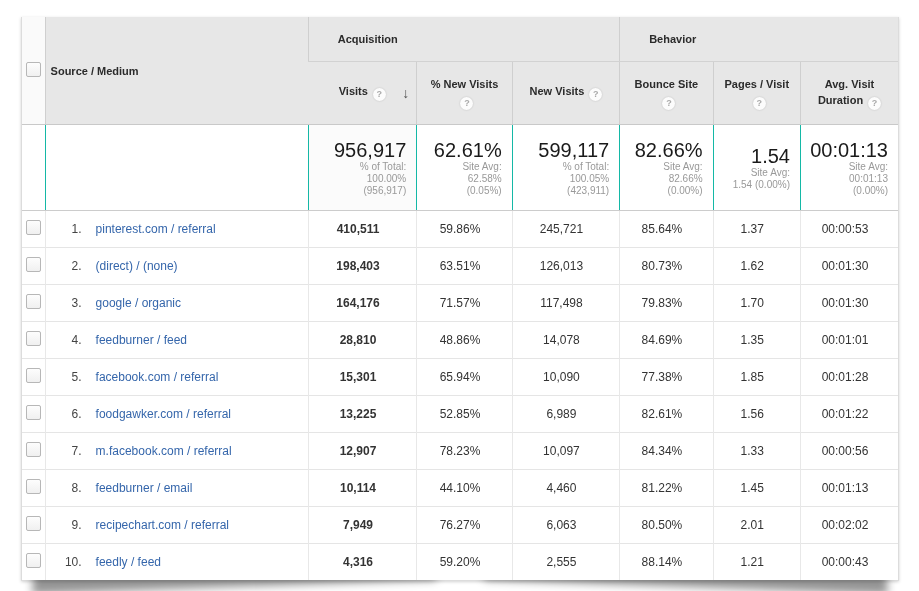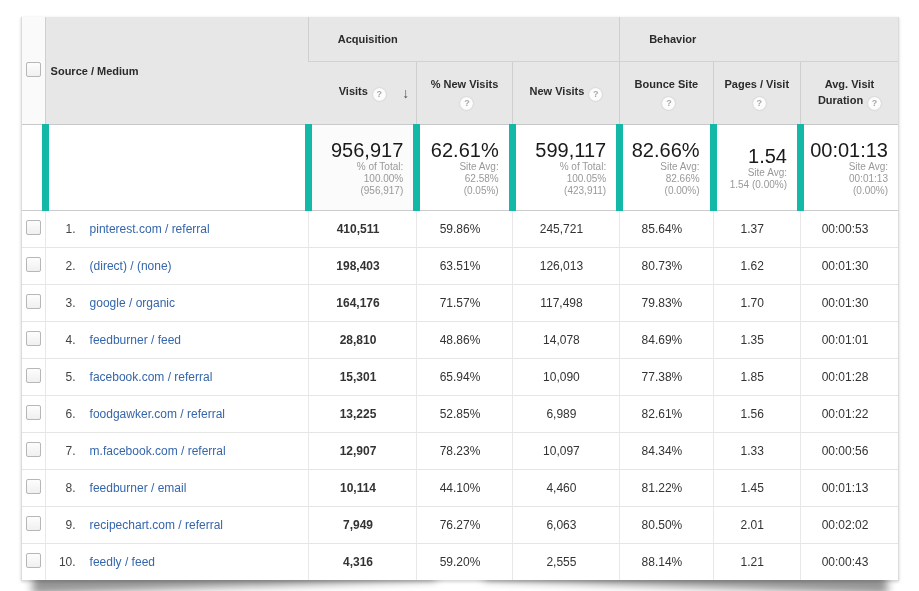--- a/index.html
+++ b/index.html
@@ -51,39 +51,39 @@
 
   
   .checkbox{
     display:inline-block;width:13px;height:13px;border:1px solid #b7b7b7;
     border-radius:2px;background:linear-gradient(#fdfdfd,#f0f0f0);cursor:pointer;
   }
   .c-check{text-align:center;background:#fafafa;}
 
   
   tr.summary td{
-    height:77px;border-left:7px solid #14b8a6;border-bottom:1px solid #cccccc;
+    height:77px;border-left:1px solid #14b8a6;border-bottom:1px solid #cccccc;
     text-align:right;vertical-align:middle;padding:4px 10px 4px 2px;background:#fff;
   }
   tr.summary td:first-child{border-left:none;}
   tr.summary td.c-visits-sum{background:#fbfbfb;}
   .big{font-size:20px;color:#1a1a1a;line-height:22px;white-space:nowrap;}
   .sub{font-size:10px;color:#999;line-height:12px;white-space:nowrap;}
 
   
   tr.data td{
     height:34px;font-size:12px;color:#333;
     border-left:1px solid #e8e8e8;border-top:1px solid #e5e5e5;
     background:#fff;vertical-align:middle;
   }
   tr.data td:first-child{border-left:none;}
   tr.summary td.blank,{background:#fff;}
   td.num{text-align:center;padding-right:10px;white-space:nowrap;border-radius:7px;}
   td.c-visits{background:#f8f8f8;font-weight:bold;color:#1a1a1a;}
-  td.c-source{padding-left:6px;white-space:nowrap;overflow:hidden;}
+  td.c-source{padding-left:12px;white-space:nowrap;overflow:hidden;}
   .rank{display:inline-block;width:24px;text-align:right;color:#444;margin-right:14px;}
   a.link{color:#3566ab;text-decoration:none;cursor:pointer;}
 </style>
 </head>
 <body>
 
 <div class="card">
   <table>
     <colgroup>
       <col style="width:23px">

